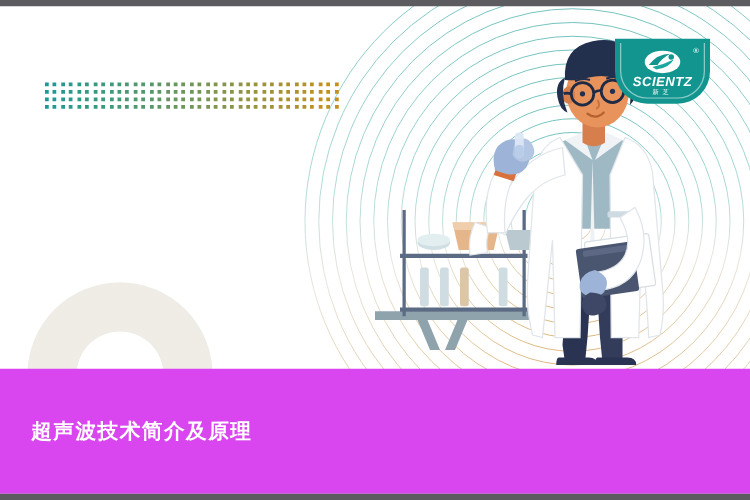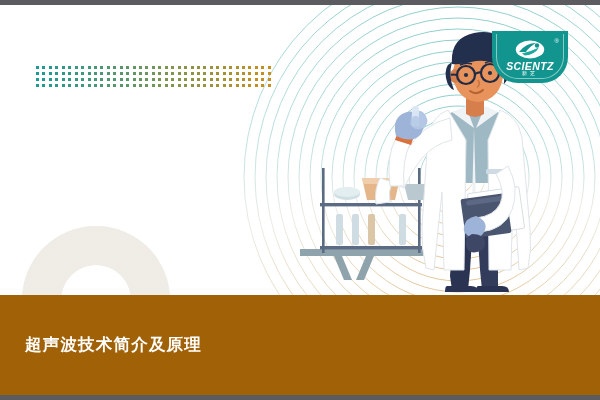--- a/index.html
+++ b/index.html
@@ -142,21 +142,21 @@
     width:300px;height:290px;
     z-index:8;
   }
   .scene svg{display:block;}
 
   
   .banner{
     position:absolute;
     left:0;bottom:5px;
     width:600px;height:100px;
-    background:#a16207;
+    background:#d946ef;
     z-index:40;
   }
   .banner-text{
     position:absolute;
     left:25px;top:50%;
     transform:translateY(-50%);
     color:#ffffff;
     font-size:16.5px;
     font-weight:bold;
     letter-spacing:1.2px;

